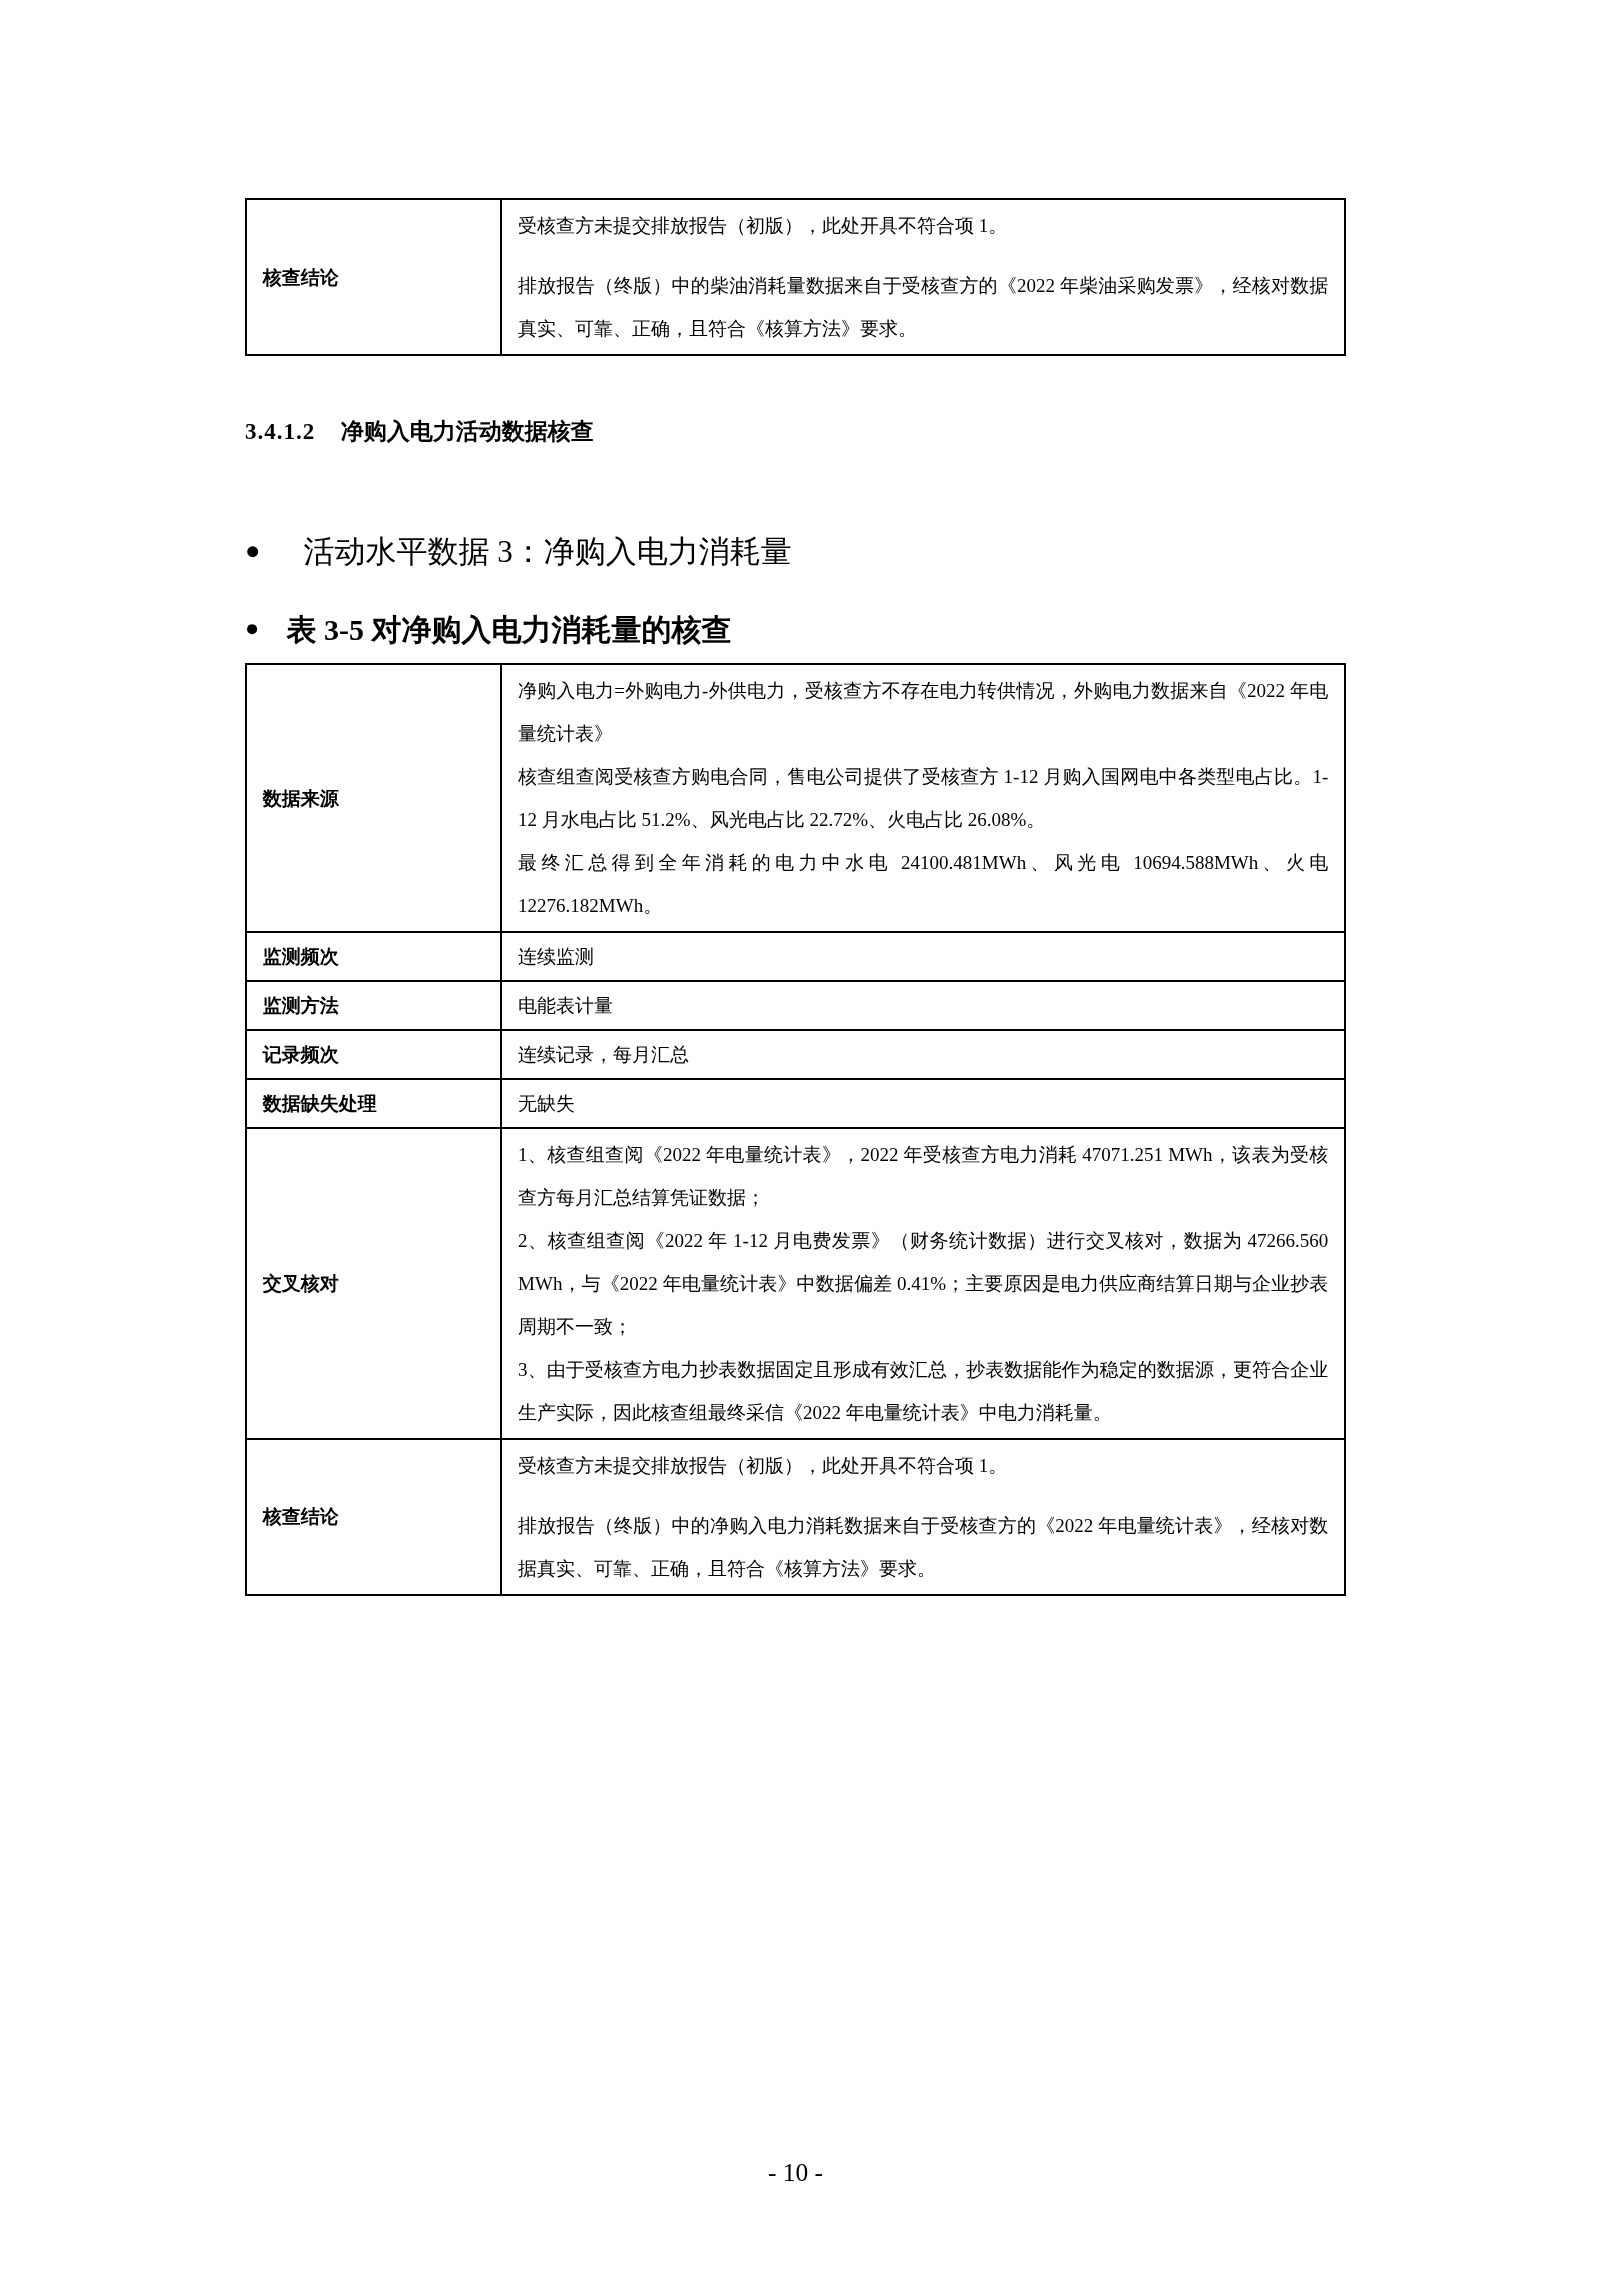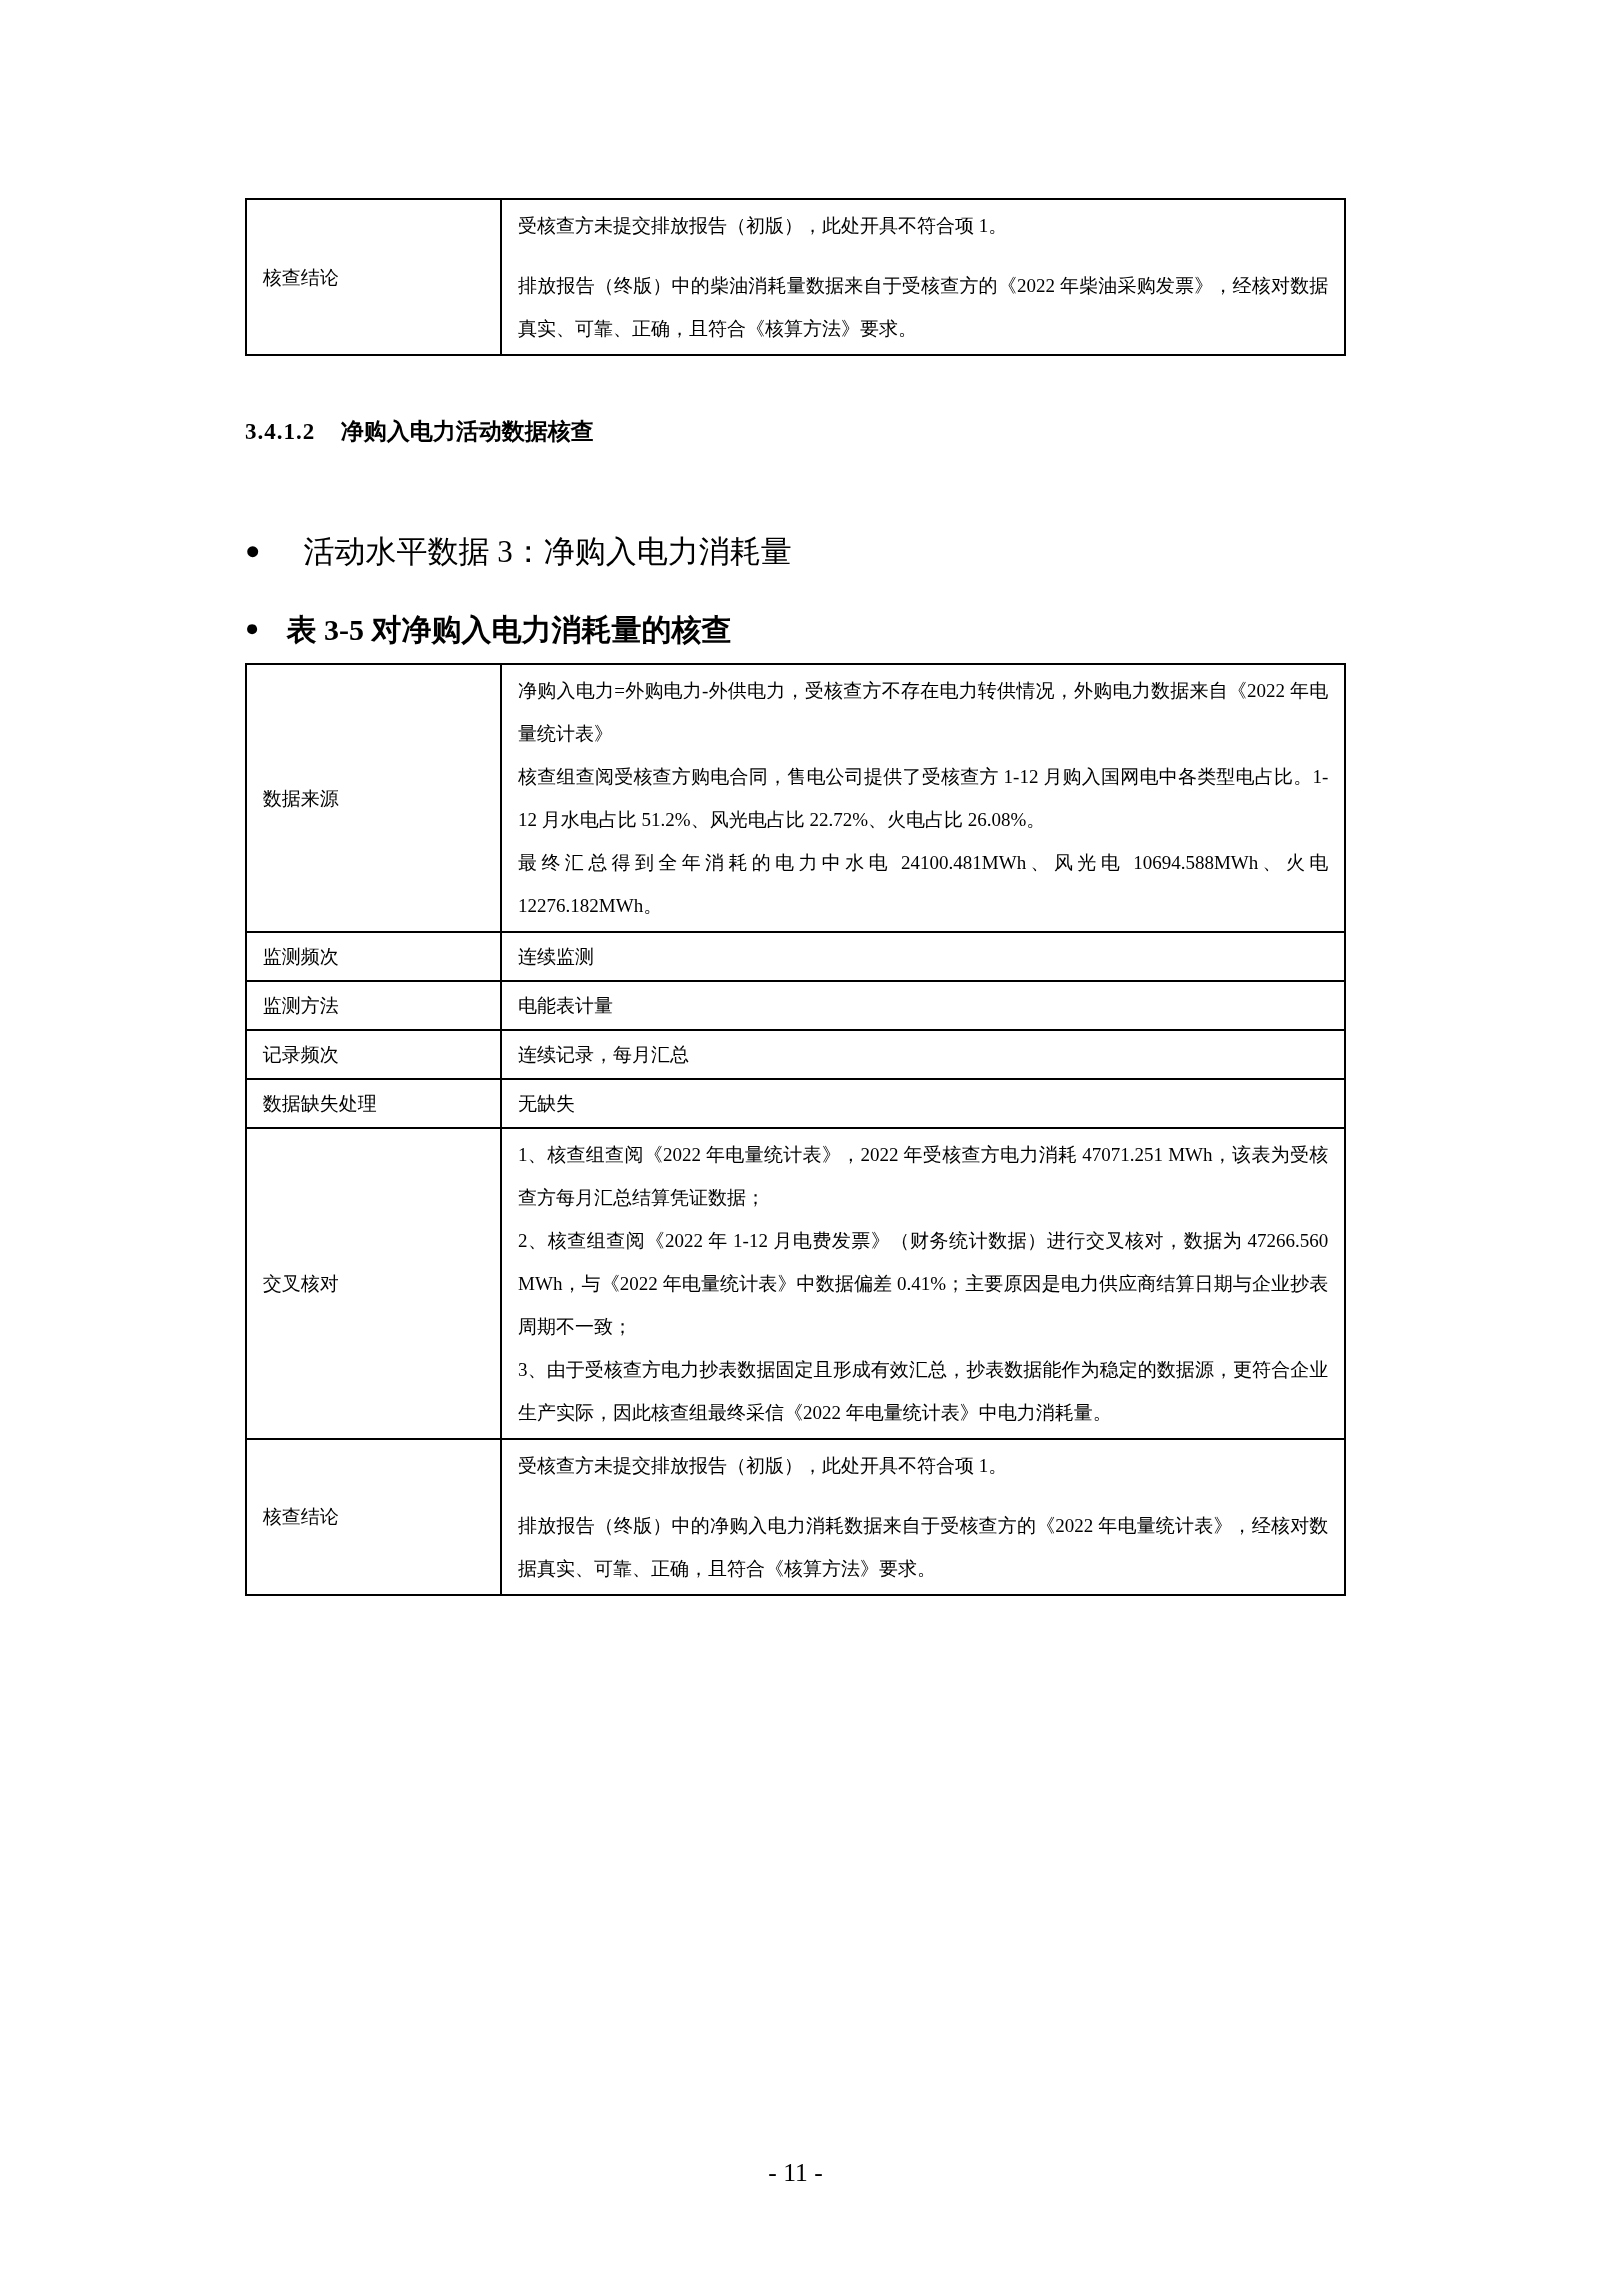--- a/index.html
+++ b/index.html
@@ -28,21 +28,21 @@
   }
   table.doc td {
     border: 2.5px solid #000;
     vertical-align: middle;
     font-size: 19px;
     line-height: 43px;
     padding: 3.9px 15.7px;
   }
   td.lbl {
     width: 222px;
-    font-weight: normal;
+    font-weight: bold;
   }
   tr.short td {
     height: 47px;
     padding-top: 0;
     padding-bottom: 0;
   }
   td.val p {
     margin: 0;
     text-align: justify;
   }
@@ -167,14 +167,14 @@
       <td class="val">
         <p>受核查方未提交排放报告（初版），此处开具不符合项 1。</p>
         <p class="spaced">排放报告（终版）中的净购入电力消耗数据来自于受核查方的《2022 年电量统计表》，经核对数据真实、可靠、正确，且符合《核算方法》要求。</p>
       </td>
     </tr>
   </tbody>
     </table>
 
 </div>
 
-<div class="page-num">- 11 -</div>
+<div class="page-num">- 10 -</div>
 
 
 </body></html>

